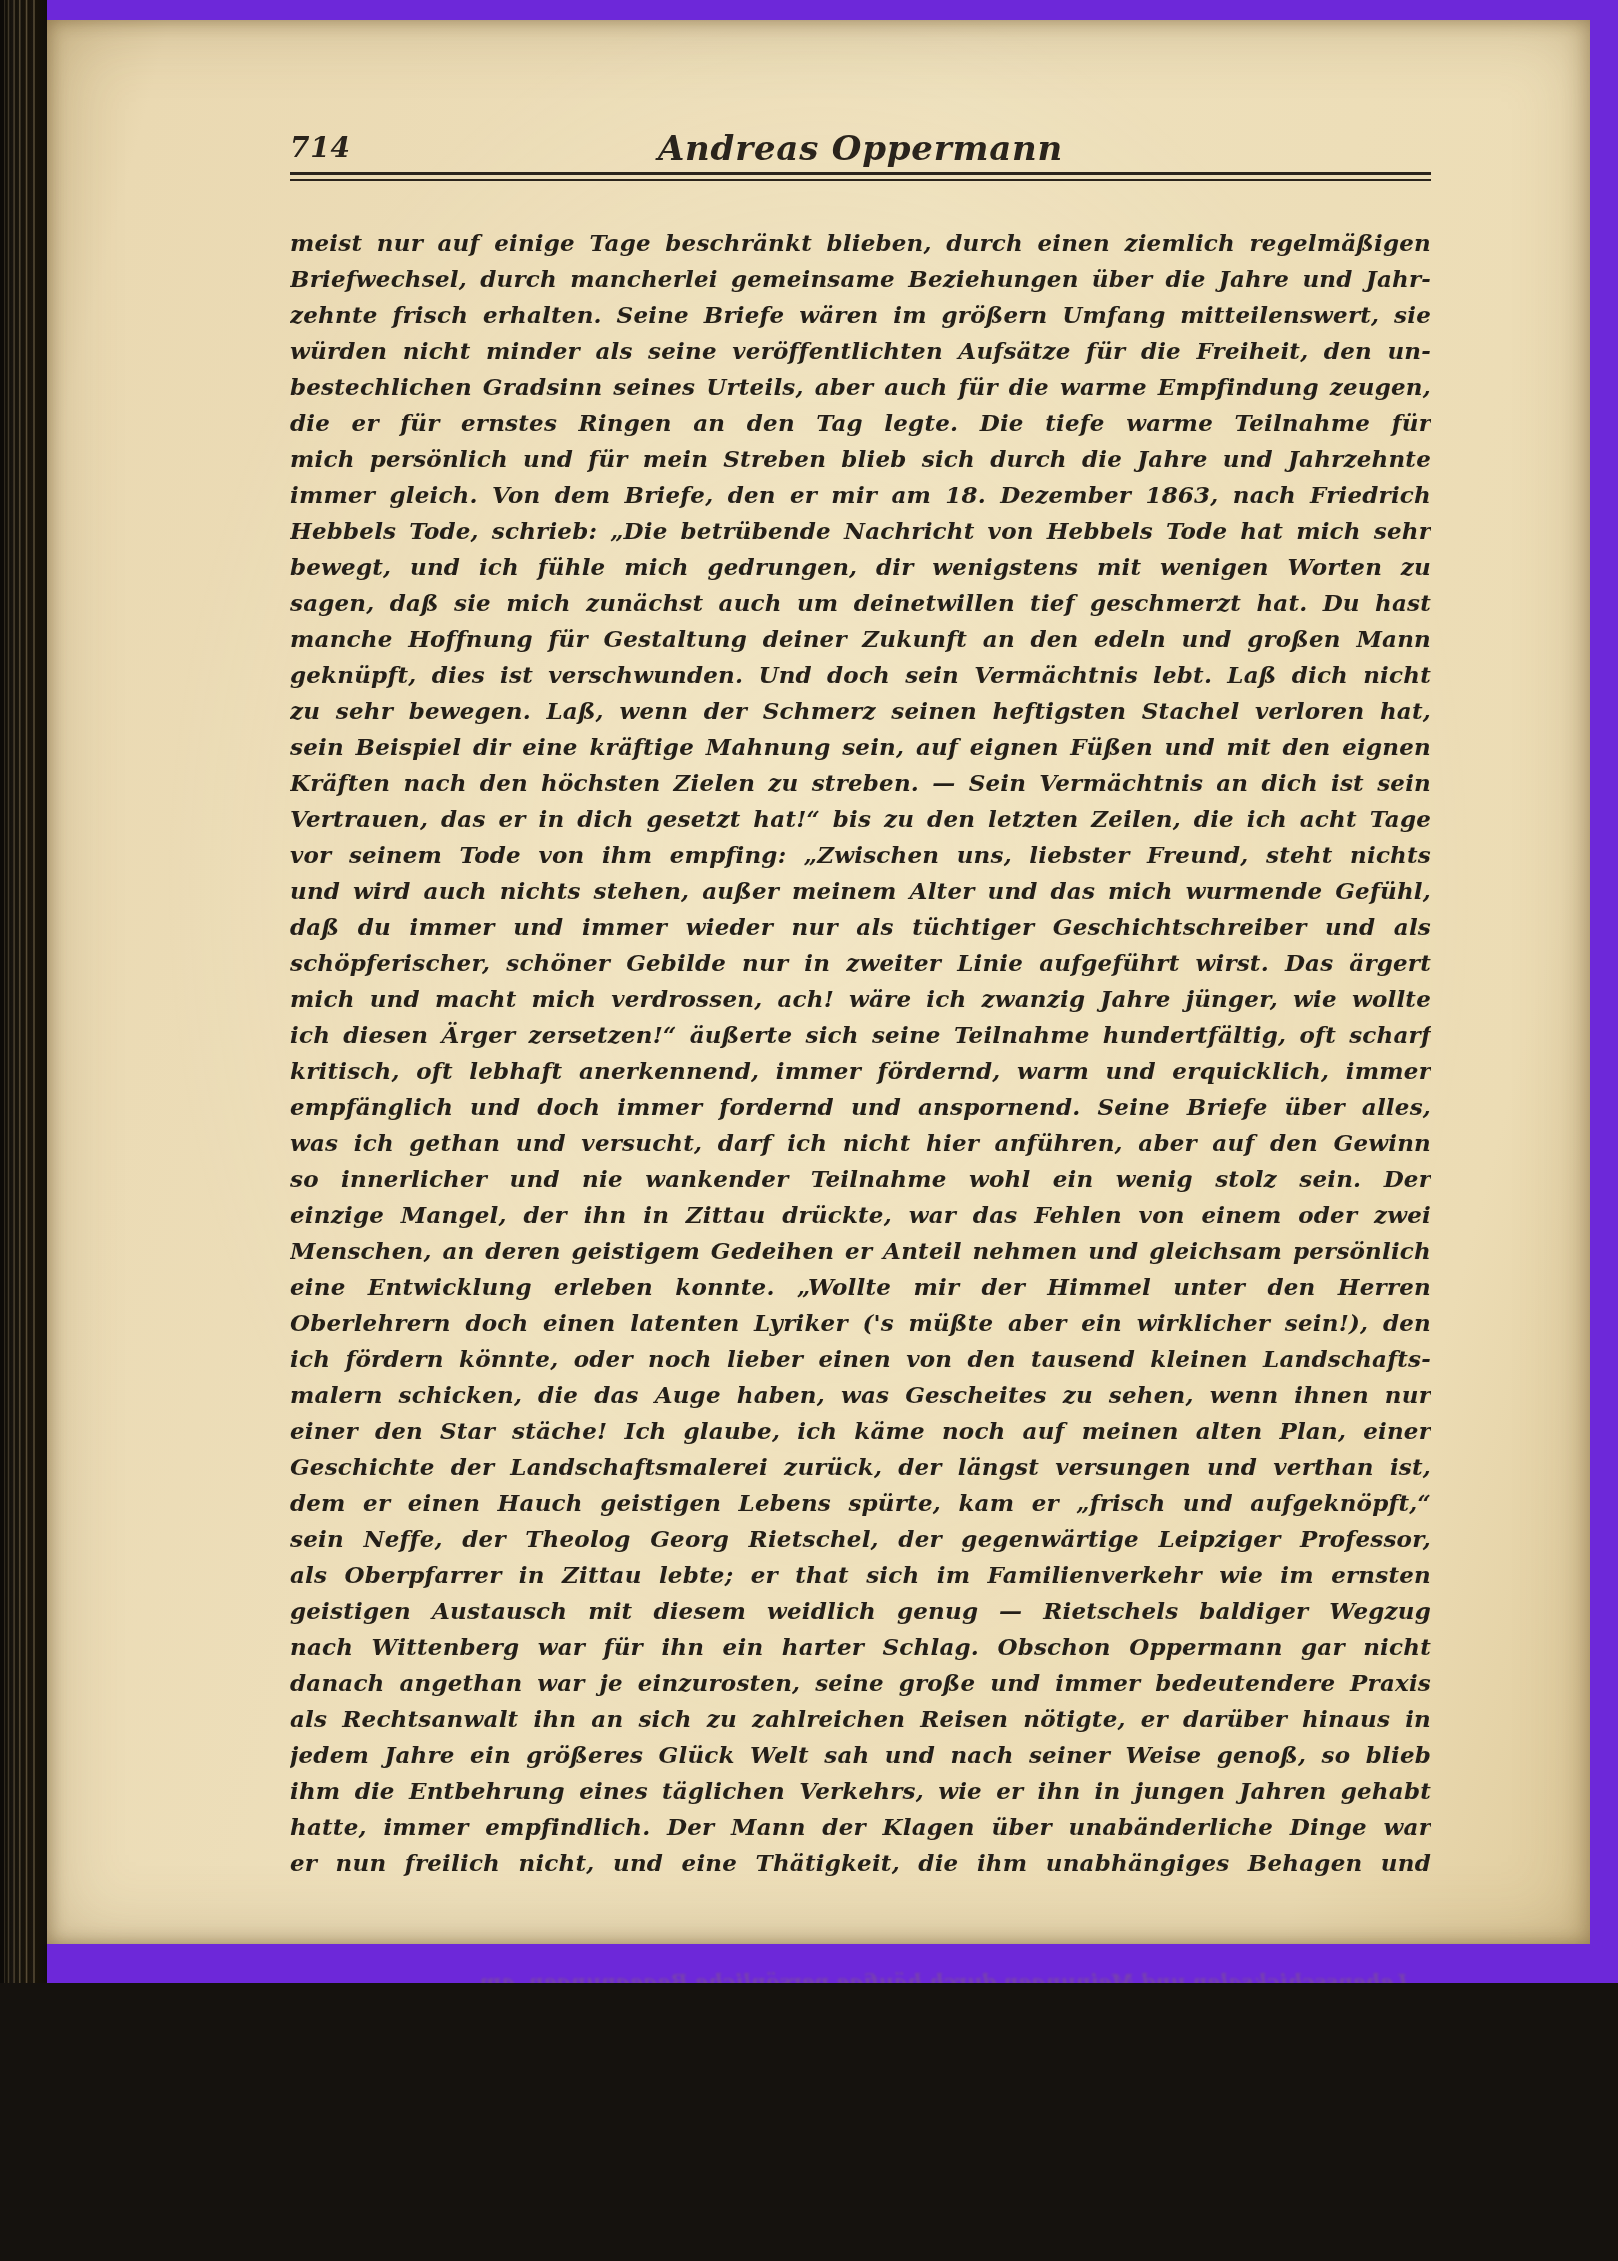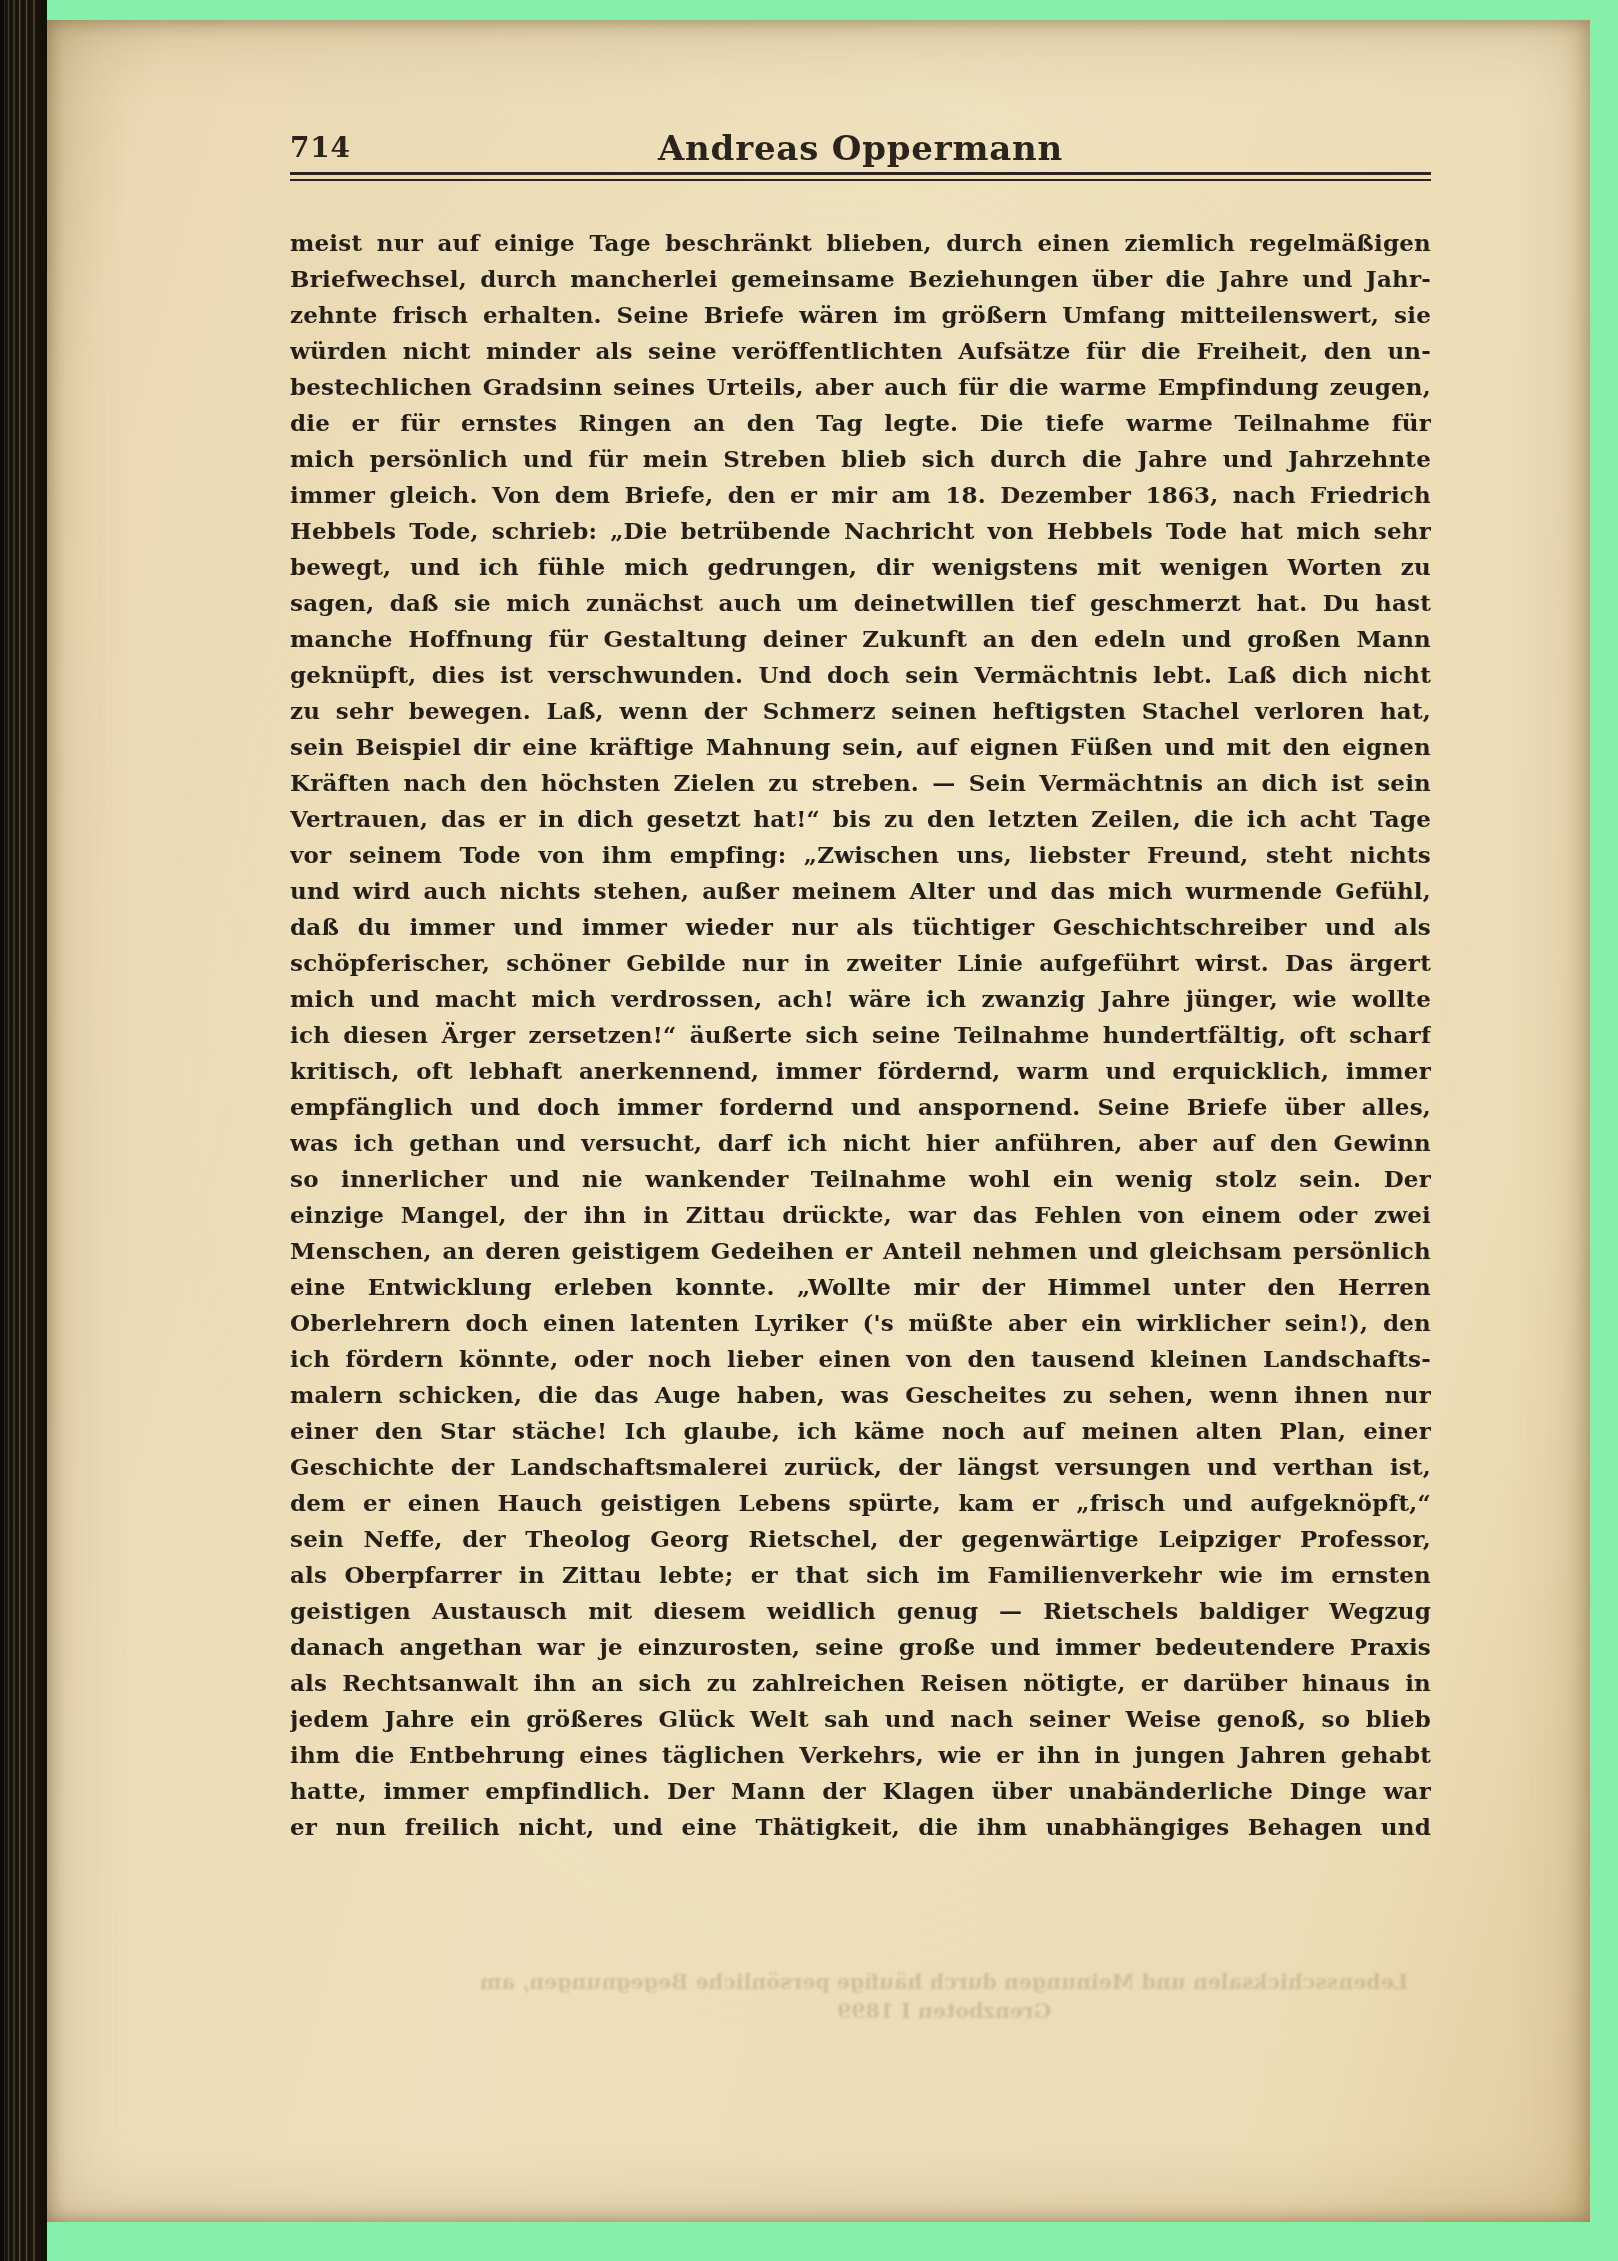--- a/index.html
+++ b/index.html
@@ -4,23 +4,24 @@
 <style>
   html, body {
     margin: 0;
     padding: 0;
     background: #15120e;
     font-family: "DejaVu Serif", serif;
   }
   .stage {
     position: relative;
     width: 1618px;
-    height: 2261px;
-    background: #86efac;
+    height: 1983px;
+    background: #6d28d9;
     overflow: hidden;
+    font-style: italic;
   }
   
   .page-stack {
     position: absolute;
     left: 0; top: 0; bottom: 0;
     width: 47px;
     background:
       linear-gradient(90deg,
         #0d0b08 0px, #0d0b08 4.1px,
         #3c3425 4.1px, #0f0d09 5.7px,
@@ -174,20 +175,21 @@
         <div class="line">eine Entwicklung erleben konnte.  „Wollte mir der Himmel unter den Herren</div>
         <div class="line">Oberlehrern doch einen latenten Lyriker ('s müßte aber ein wirklicher sein!), den</div>
         <div class="line">ich fördern könnte, oder noch lieber einen von den tausend kleinen Landschafts-</div>
         <div class="line">malern schicken, die das Auge haben, was Gescheites zu sehen, wenn ihnen nur</div>
         <div class="line">einer den Star stäche!  Ich glaube, ich käme noch auf meinen alten Plan, einer</div>
         <div class="line">Geschichte der Landschaftsmalerei zurück, der längst versungen und verthan ist,</div>
         <div class="line">dem er einen Hauch geistigen Lebens spürte, kam er „frisch und aufgeknöpft,“</div>
         <div class="line">sein Neffe, der Theolog Georg Rietschel, der gegenwärtige Leipziger Professor,</div>
         <div class="line">als Oberpfarrer in Zittau lebte; er that sich im Familienverkehr wie im ernsten</div>
         <div class="line">geistigen Austausch mit diesem weidlich genug — Rietschels baldiger Wegzug</div>
+        <div class="line">nach Wittenberg war für ihn ein harter Schlag.  Obschon Oppermann gar nicht</div>
         <div class="line">danach angethan war je einzurosten, seine große und immer bedeutendere Praxis</div>
         <div class="line">als Rechtsanwalt ihn an sich zu zahlreichen Reisen nötigte, er darüber hinaus in</div>
         <div class="line">jedem Jahre ein größeres Glück Welt sah und nach seiner Weise genoß, so blieb</div>
         <div class="line">ihm die Entbehrung eines täglichen Verkehrs, wie er ihn in jungen Jahren gehabt</div>
         <div class="line">hatte, immer empfindlich.  Der Mann der Klagen über unabänderliche Dinge war</div>
         <div class="line">er nun freilich nicht, und eine Thätigkeit, die ihm unabhängiges Behagen und</div>
       </div>
 
     <div class="bleed-through">
         <div class="bleed-line">Lebensschicksalen und Meinungen durch häufige persönliche Begegnungen, am Leder</div>

